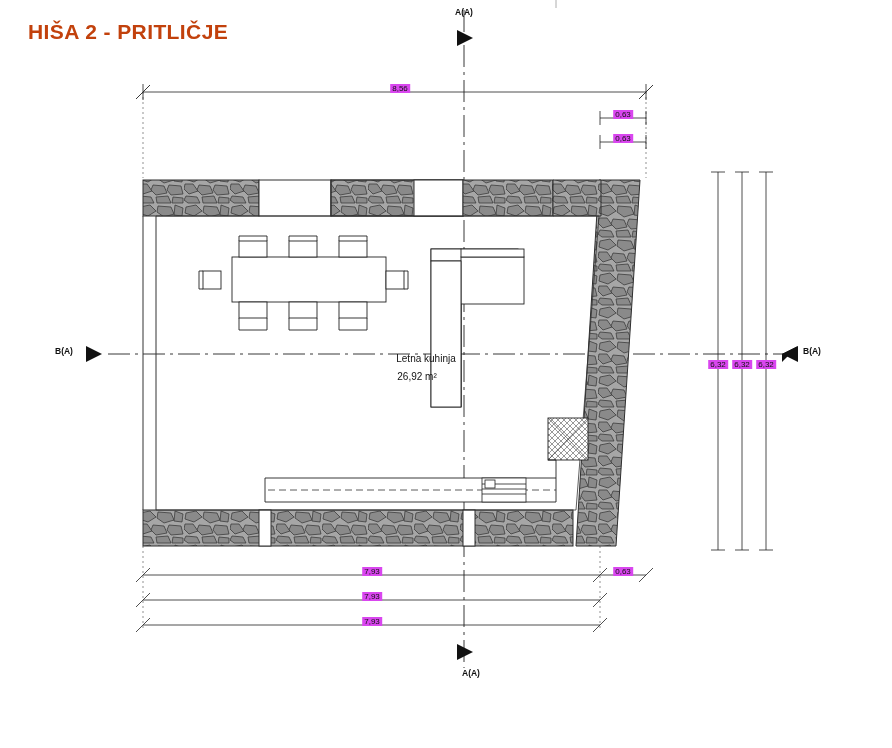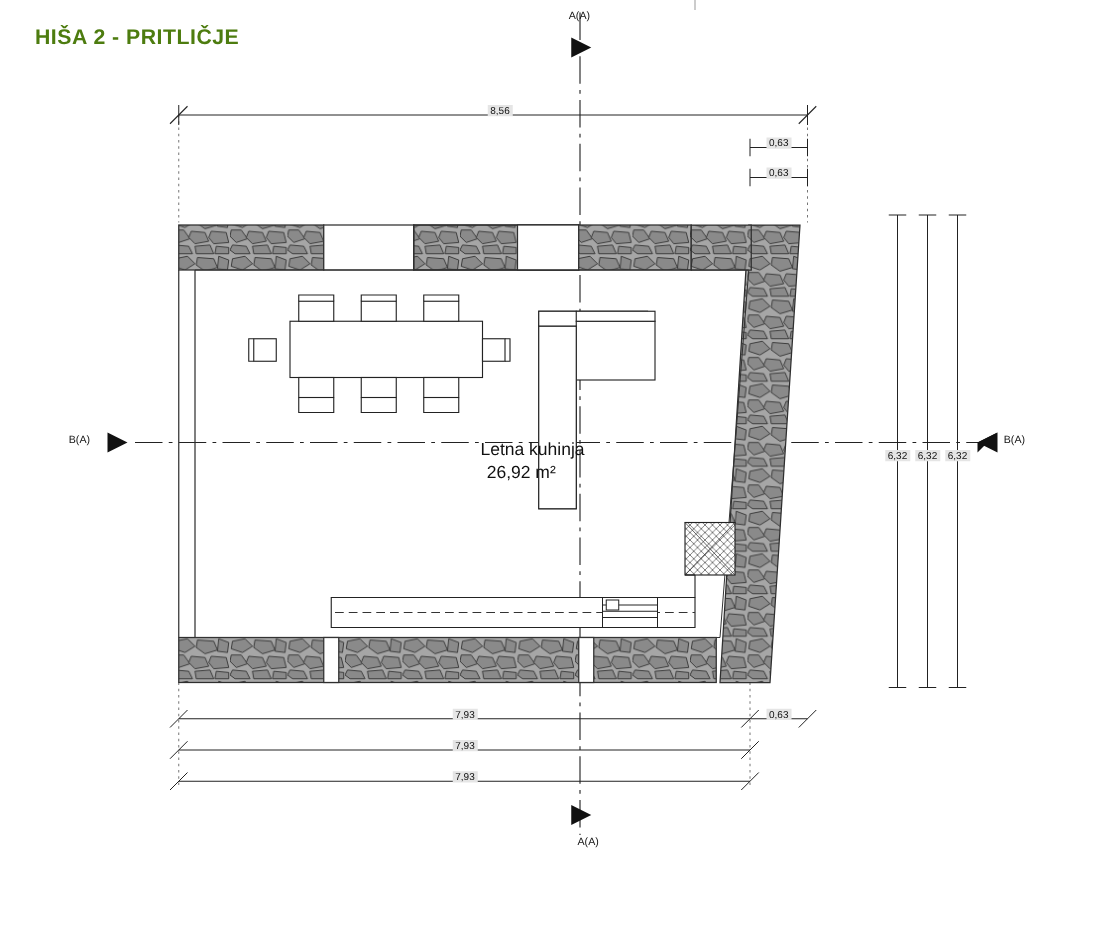--- a/index.html
+++ b/index.html
@@ -9,49 +9,50 @@
     height: 748px;
     background: #ffffff;
     font-family: "Liberation Sans", sans-serif;
     position: relative;
     overflow: hidden;
   }
   .stage { position: absolute; left: 0; top: 0; width: 892px; height: 748px; }
   .title {
     position: absolute;
     left: 28px; top: 20px;
-    font-size: 17px;
+    font-size: 21px;
     font-weight: bold;
     letter-spacing: 0.4px;
-    color: #4d7c0f;
+    color: #c2410c;
     white-space: nowrap;
   }
   .dim-label {
     position: absolute;
     font-size: 8px;
     color: #111;
-    background: #e5e5e5;
+    background: #d946ef;
     padding: 0 2px;
     transform: translateX(-50%);
     white-space: nowrap;
   }
   .room-label {
     position: absolute;
-    font-size: 14px;
+    font-size: 10px;
     color: #111;
     text-align: right;
     transform: translateX(-50%);
     white-space: nowrap;
     line-height: 12px;
   }
   .sec-label {
     position: absolute;
     font-size: 8.5px;
     color: #111;
     white-space: nowrap;
+    font-weight: bold;
   }
   svg { position: absolute; left: 0; top: 0; }
 </style>
 </head>
 <body>
 
 <div class="stage">
 
   <div class="title">HIŠA 2 - PRITLIČJE</div>
 

